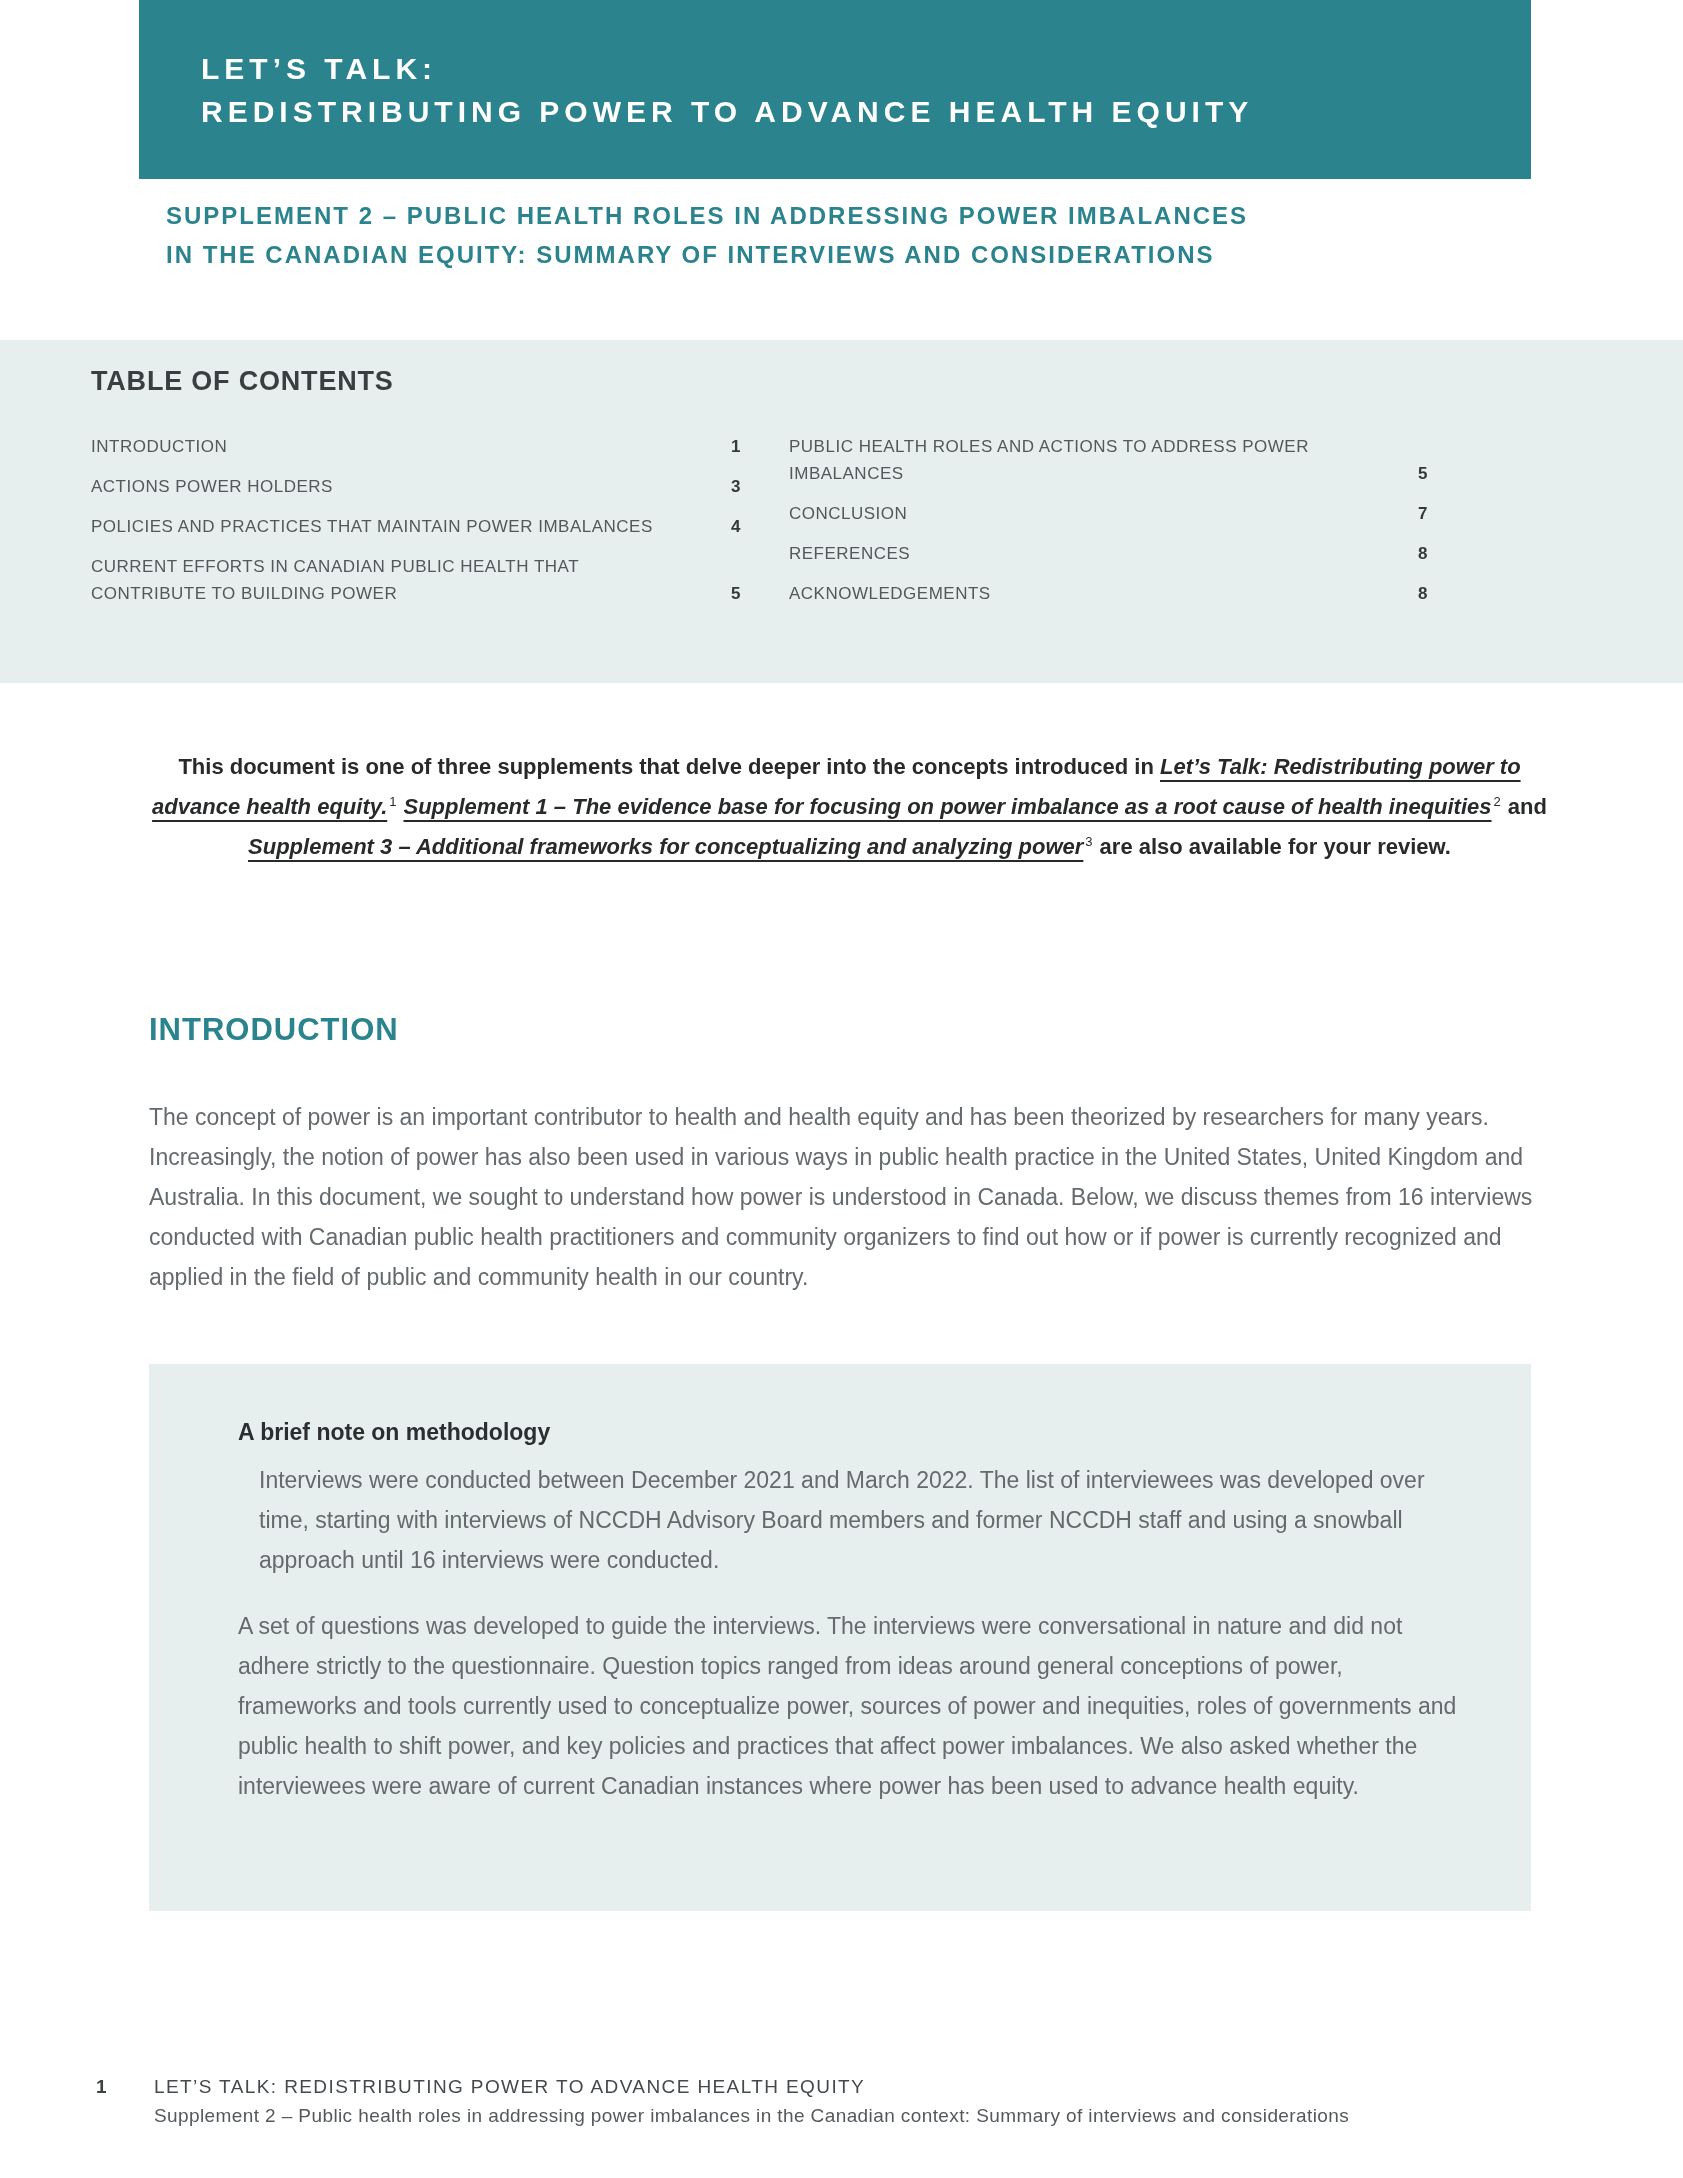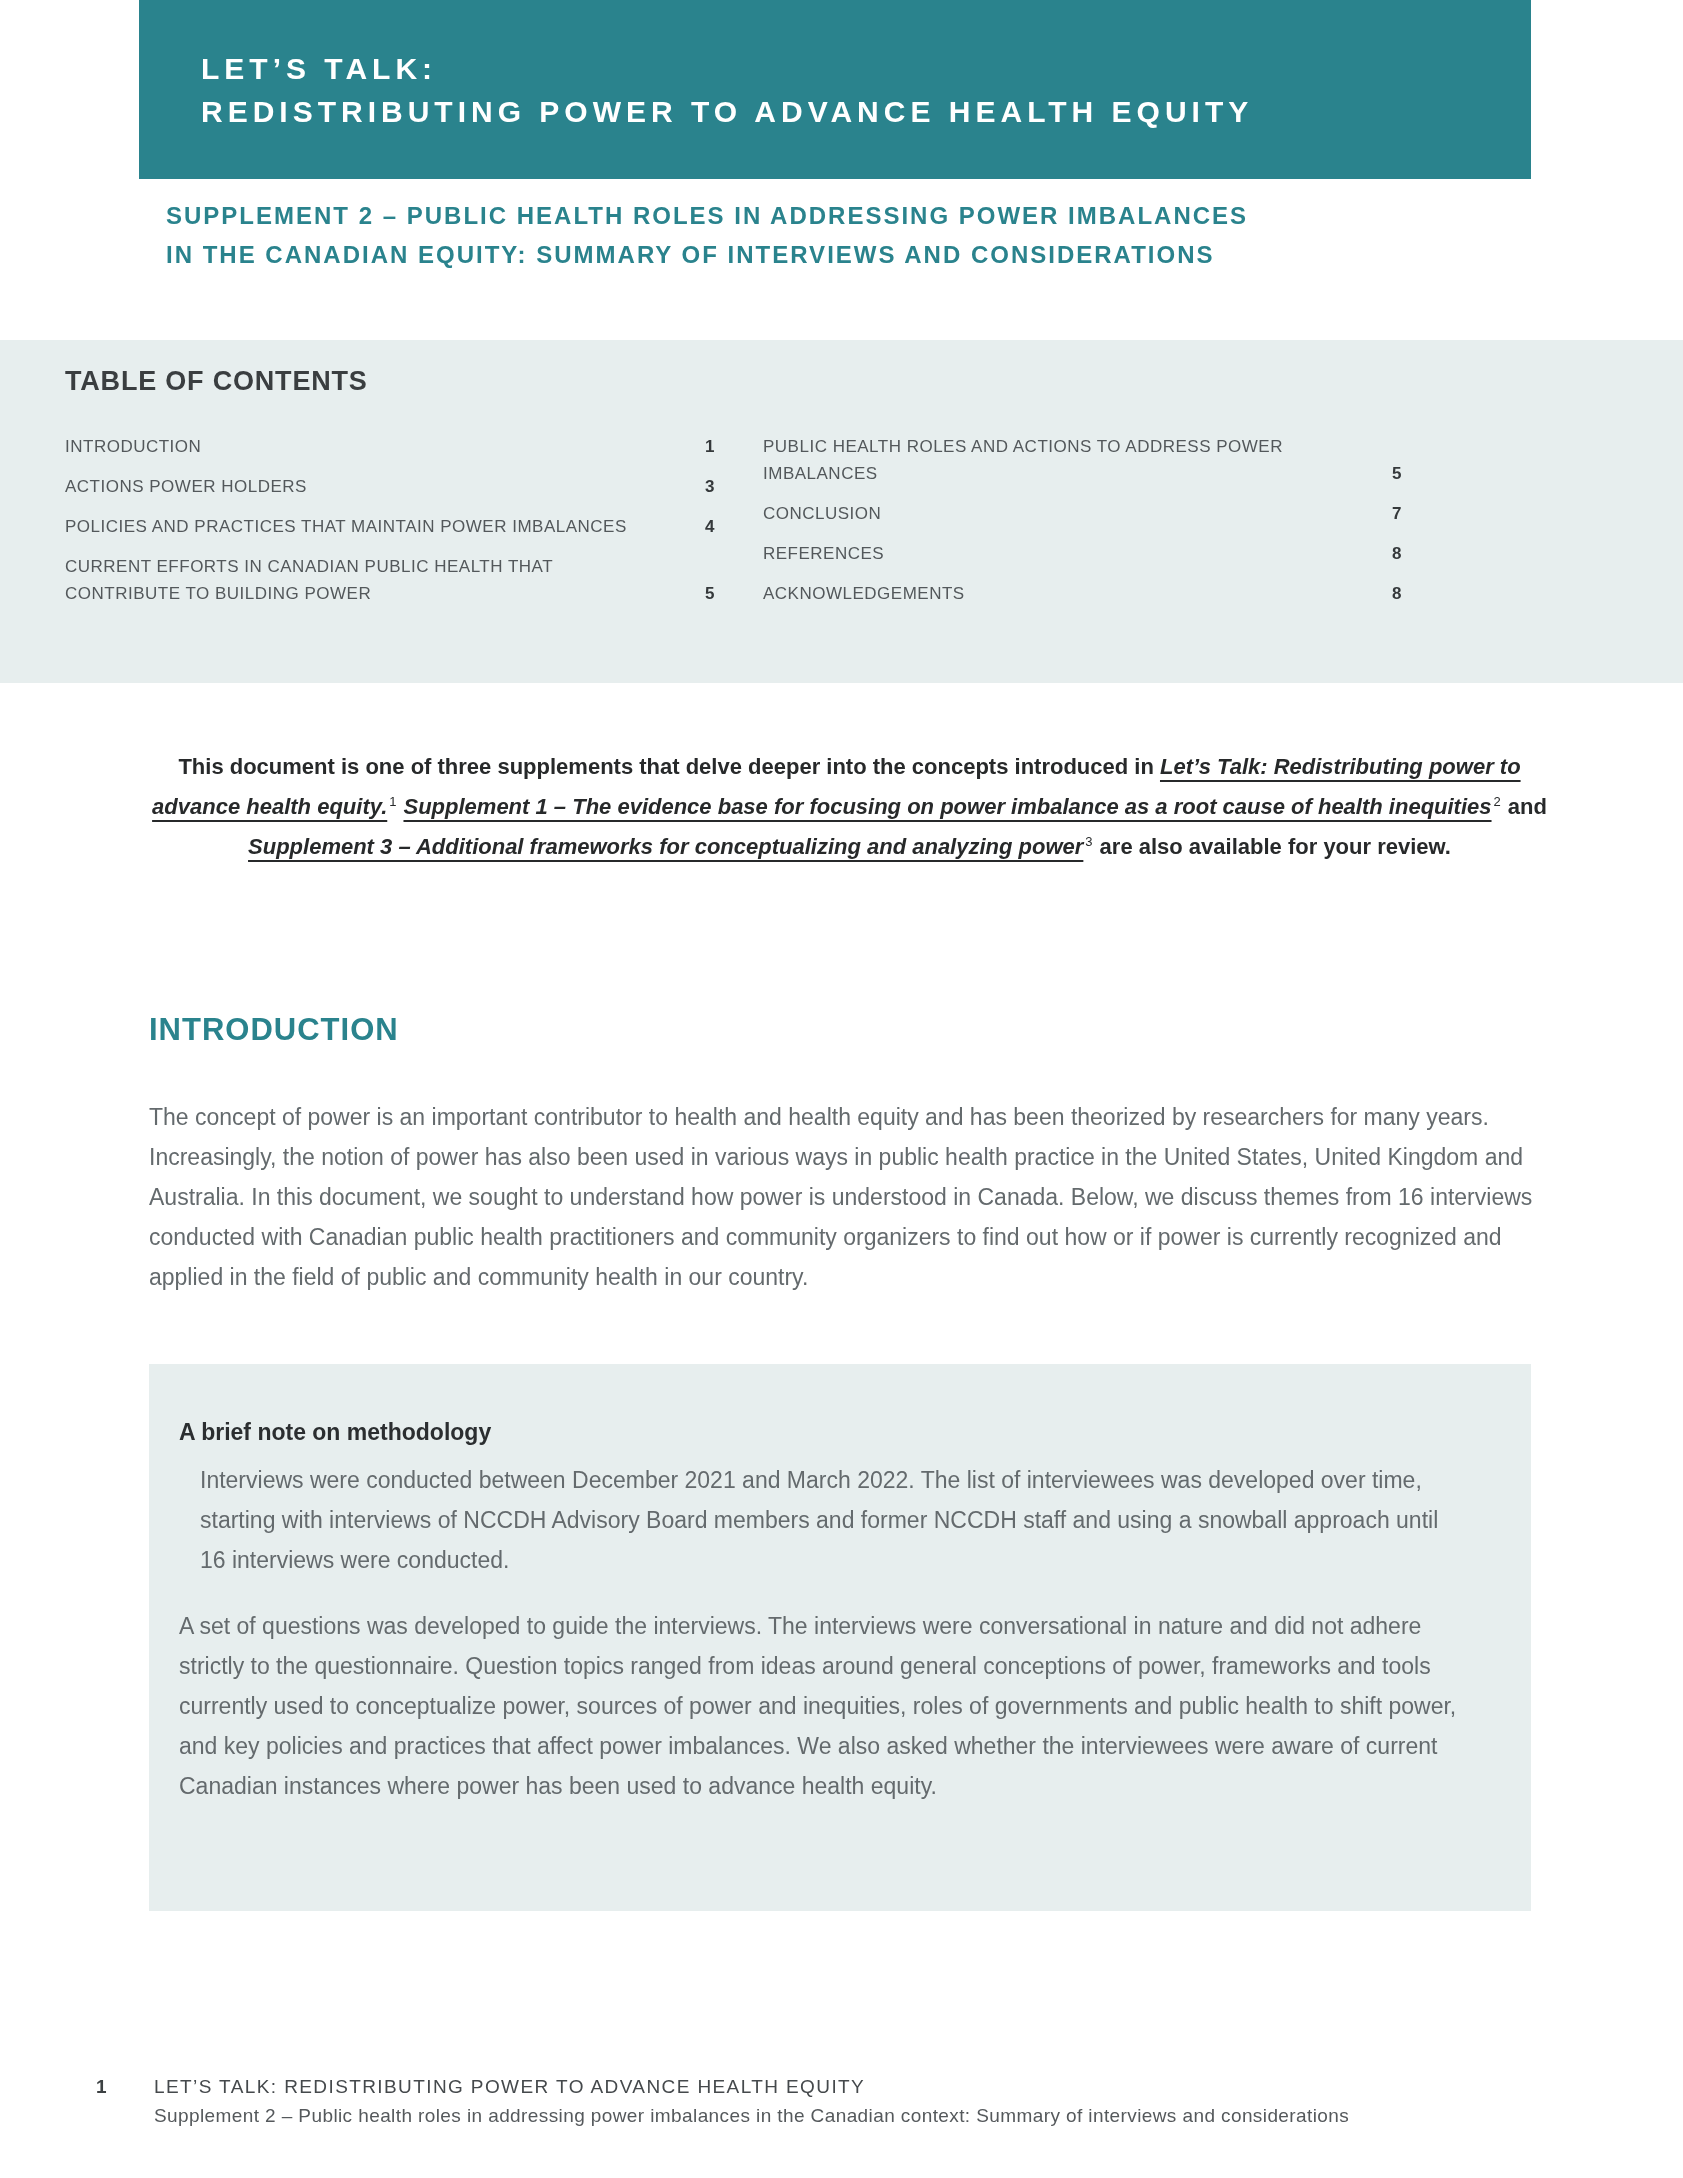--- a/index.html
+++ b/index.html
@@ -20,21 +20,21 @@
     color:#ffffff;font-weight:700;font-size:30px;line-height:43px;letter-spacing:5px;margin-left:34px;
   }
   
   .subtitle{position:absolute;left:166px;top:196px;}
   .subtitle .s-line{
     color:var(--teal);font-weight:700;font-size:24px;line-height:39px;letter-spacing:2px;
   }
   
   .toc-band{
     position:absolute;left:0;top:340px;width:1683px;height:343px;
-    background:var(--band_bg);box-sizing:border-box;padding:26px 149px 0 65px;
+    background:var(--band_bg);box-sizing:border-box;padding:26px 149px 0 91px;
   }
   .toc-heading{
     font-size:27px;font-weight:700;color:#3a3e40;letter-spacing:0.8px;margin:0 0 36px 0;
   }
   .toc-cols{display:flex;}
   .toc-col-left{width:650px;margin-right:48px;flex:none;}
   .toc-col-right{width:639px;flex:none;}
   .toc-row{
     display:flex;justify-content:space-between;align-items:flex-end;
     margin-bottom:13px;font-size:17px;line-height:27px;letter-spacing:0.5px;color:#53585b;
@@ -59,21 +59,21 @@
     position:absolute;left:149px;top:1012px;
     font-size:31px;font-weight:700;color:var(--teal);letter-spacing:1px;
   }
   .intro-body{
     position:absolute;left:149px;top:1074px;width:1406px;
     font-size:23px;line-height:40px;color:#646a6d;
   }
   
   .method-box{
     position:absolute;left:149px;top:1364px;width:1382px;height:547px;
-    background:var(--band_bg);box-sizing:border-box;padding:55px 69px 0 30px;
+    background:var(--band_bg);box-sizing:border-box;padding:55px 69px 0 89px;
   }
   .method-heading{
     font-size:23px;font-weight:700;color:#2b2e30;margin:0 0 14px 0;
   }
   .method-p{
     font-size:23px;line-height:40px;color:#646a6d;margin:0;
   }
   .method-p.first{margin-bottom:26px;margin-left:21px;}
   
   .footer-num{

